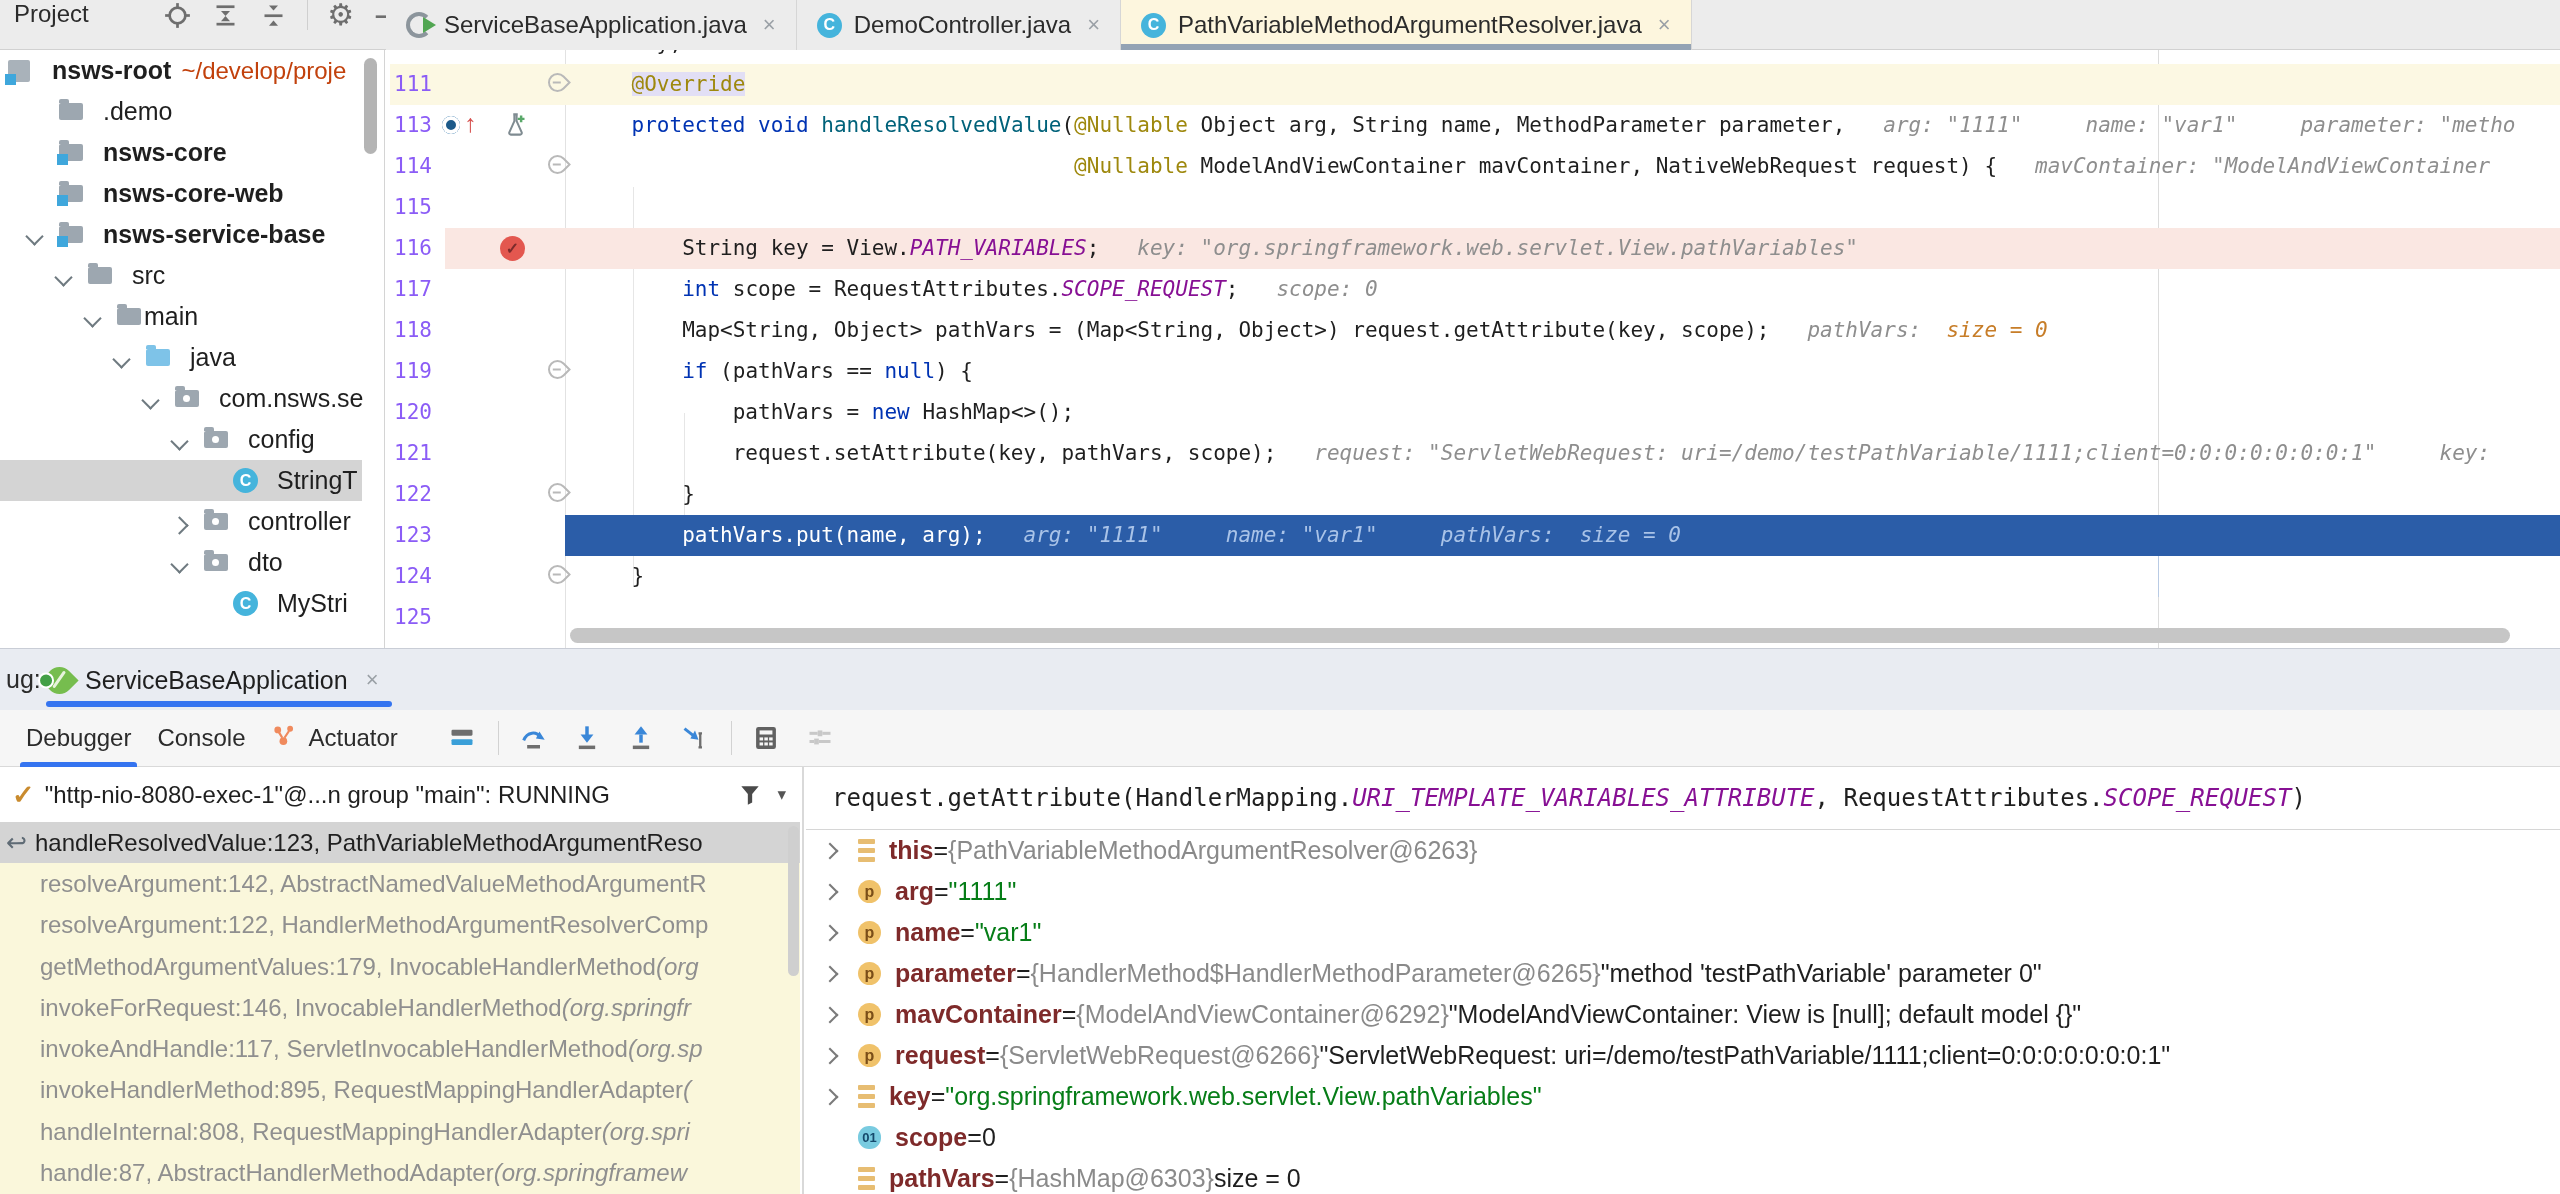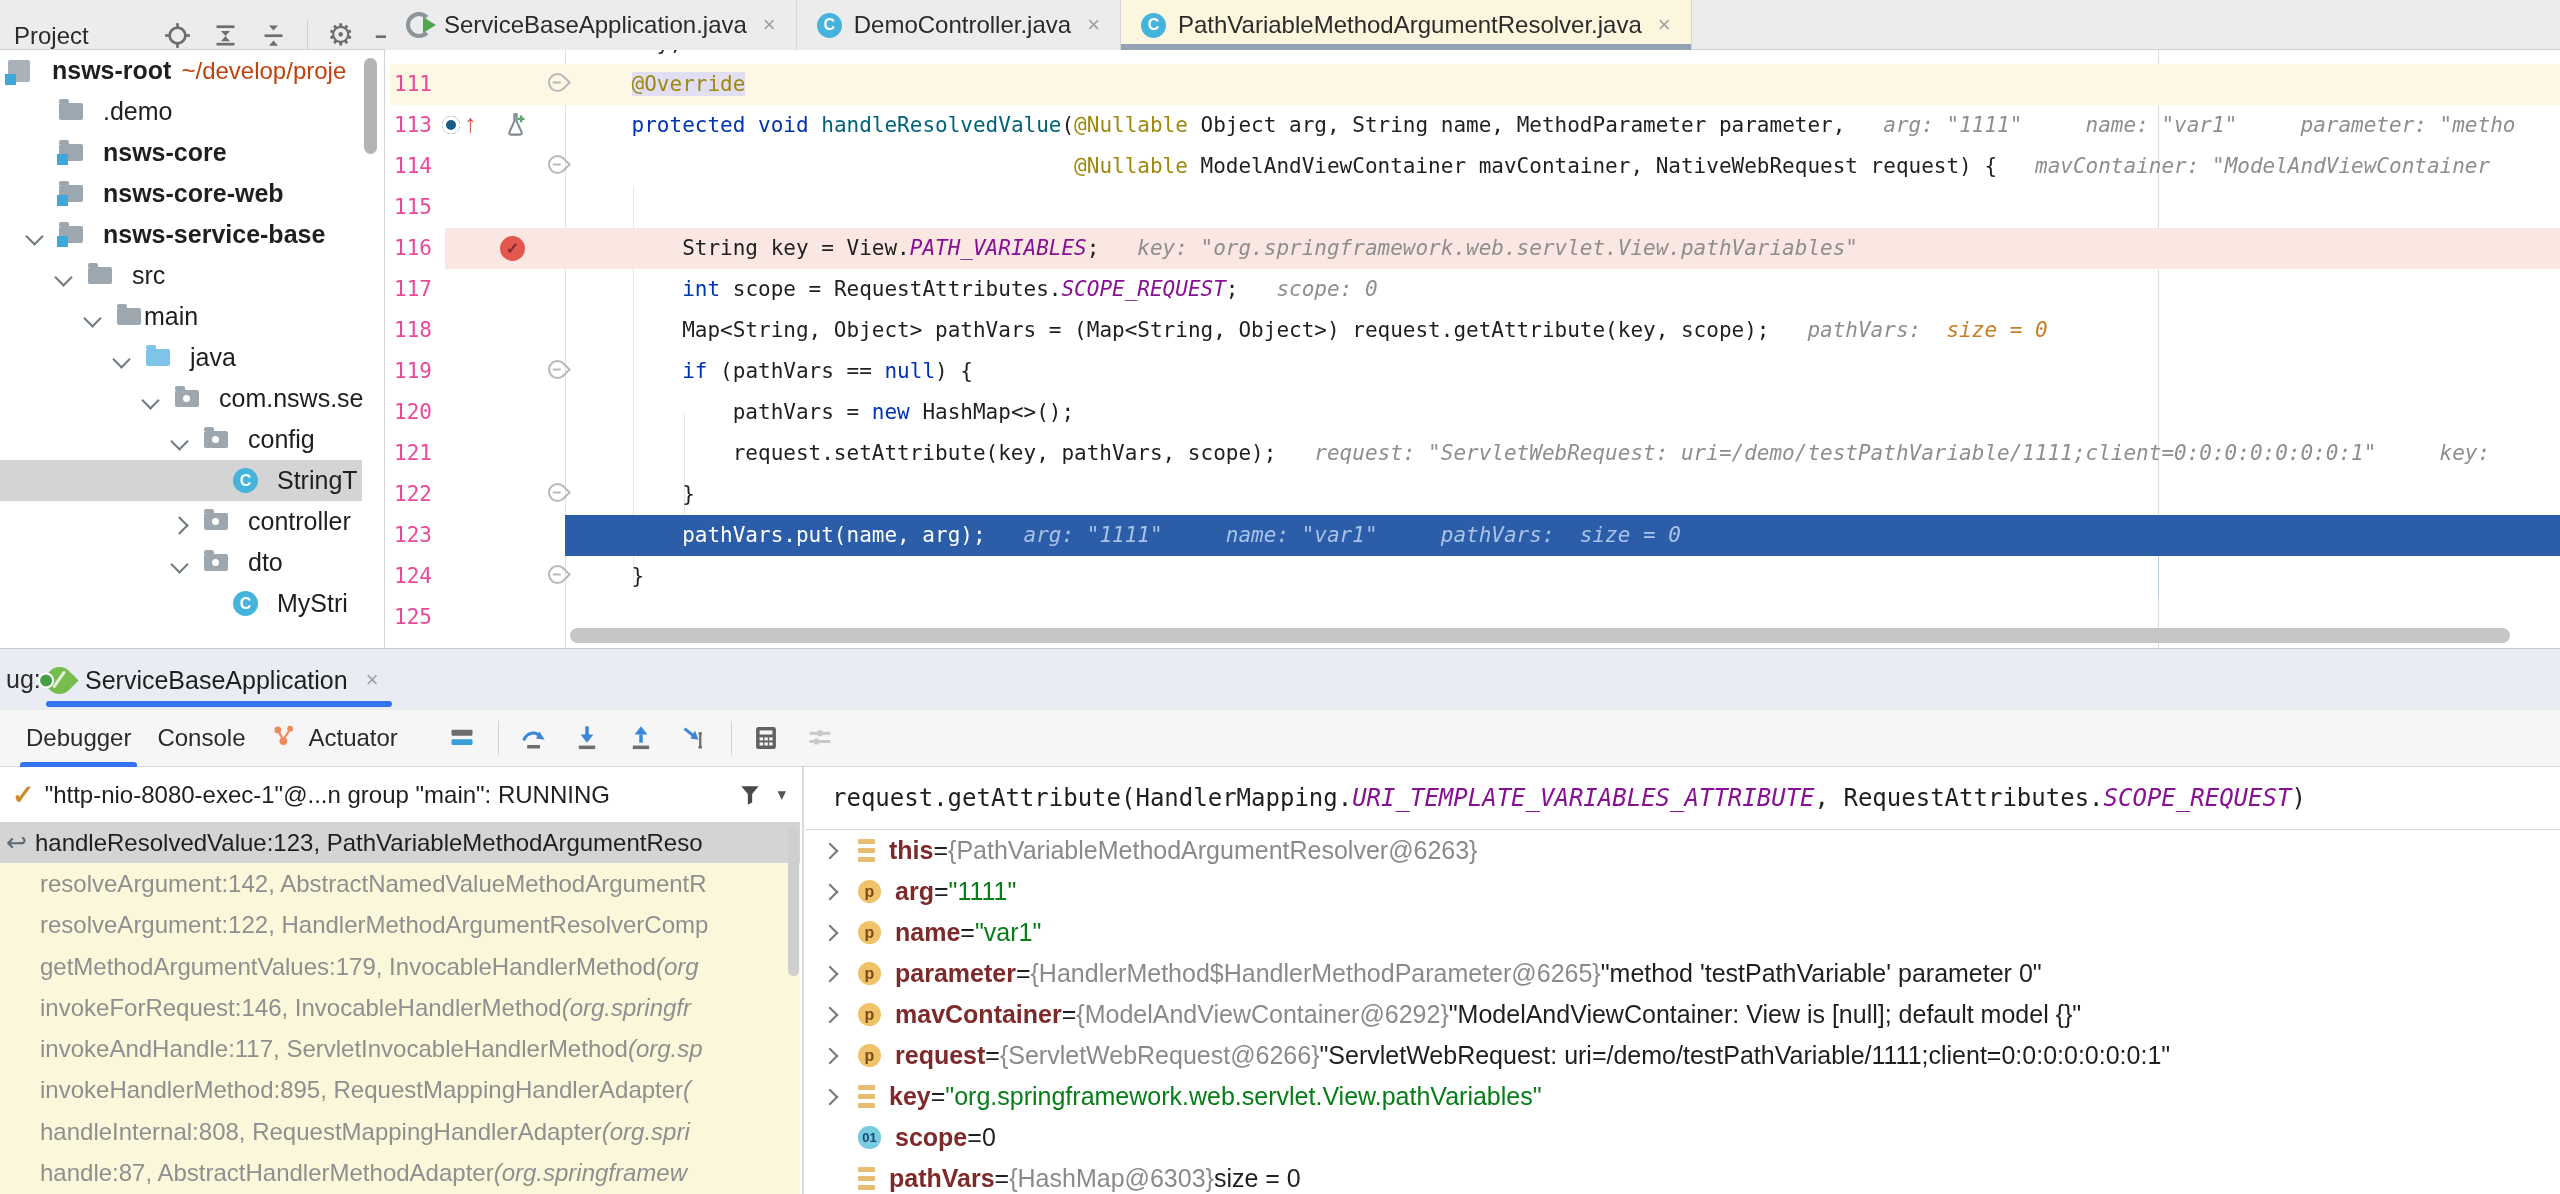--- a/index.html
+++ b/index.html
@@ -1,21 +1,21 @@
 <!DOCTYPE html>
 <html><head>
 <meta charset="utf-8">
 <style>
   html,body{margin:0;padding:0}
   body{width:2560px;height:1194px;position:relative;overflow:hidden;background:#fff;
        font-family:"Liberation Sans",sans-serif;color:#1f1f1f;-webkit-font-smoothing:antialiased}
   .abs{position:absolute}
   
   #topbar{left:0;top:0;width:2560px;height:50px;background:#ececec;border-bottom:1px solid #d1d1d1;box-sizing:border-box}
-  #proj-header{left:0;top:0;width:385px;height:50px;display:flex;align-items:flex-end}
+  #proj-header{left:0;top:0;width:385px;height:50px;display:flex;align-items:flex-start}
   #proj-title{font-size:24px;color:#2b2b2b;margin-left:14px}
   .hicon{width:30px;height:30px;display:flex;align-items:center;justify-content:center;color:#6e6e6e;margin-left:18px}
   .hsep{width:1px;height:30px;background:#cfcfcf;margin-left:18px}
   #tabs{left:386px;top:0;height:50px;display:flex}
   .tab{display:flex;align-items:center;height:50px;padding:0 20px;border-right:1px solid #d6d6d6;background:#ececec;position:relative;font-size:24px;color:#2b2b2b;white-space:nowrap}
   .tab.active{background:#fdf6de}
   .tab.active::after{content:"";position:absolute;left:0;right:0;bottom:0;height:6px;background:#94a3b4}
   .tab .close{margin-left:16px;color:#9aa0a6;font-size:22px}
   .tab .ticon{margin-right:12px}
   
@@ -37,21 +37,21 @@
   .ic-mroot::after{content:"";position:absolute;left:-3px;bottom:-3px;width:11px;height:11px;background:#3fa7dc}
   .ic-class{width:25px;height:25px;border-radius:50%;background:#45b4dc;color:#fff;font-size:16px;font-weight:700;display:flex;align-items:center;justify-content:center}
   #ptree-vscroll{left:364px;top:58px;width:13px;height:96px;border-radius:7px;background:#9b9b9b;opacity:.75}
   #ptree-hscroll{left:4px;top:692px;width:500px;height:11px;border-radius:6px;background:#c3c3c3}
   
   #editor{left:386px;top:50px;width:2174px;height:598px;overflow:hidden;background:#fff}
   .eguide{position:absolute;width:1px;background:#dcdcdc}
   #erows{position:absolute;left:4px;top:-27px;width:2170px}
   .erow{height:41px;position:relative;white-space:pre}
   .erowbg{position:absolute;top:0;bottom:0;right:0}
-  .lnum{position:absolute;left:0;width:42px;text-align:right;font-family:"DejaVu Sans Mono",monospace;font-size:21px;line-height:41px;color:#ec4899}
+  .lnum{position:absolute;left:0;width:42px;text-align:right;font-family:"DejaVu Sans Mono",monospace;font-size:21px;line-height:41px;color:#8b5cf6}
   .ecode{position:absolute;left:191px;font-family:"DejaVu Sans Mono",monospace;font-size:21px;line-height:41px;white-space:pre}
   .kw{color:#0033b3}.ann{color:#9e880d}.mth{color:#00627a}.const{color:#871094;font-style:italic}
   .plain{color:#1f1f1f}.hint{color:#8e8e8e;font-style:italic}.hinto{color:#c77d28;font-style:italic}
   .hintb{color:#a9c3e8;font-style:italic}.cw{color:#fff}
   .annhl{color:#9e880d;background:#e2dff5}.foldg{background:#dfeedb;color:#1f1f1f}
   .pinfold{position:absolute;left:158px;top:9px;width:15px;height:15px;border:2px solid #b9b9b9;border-radius:50% 50% 0 50%;transform:rotate(-45deg)}
   .pinfold::after{content:"";position:absolute;left:3px;top:5.5px;width:8px;height:2px;background:#b9b9b9;transform:rotate(45deg)}
   .mk-bp{position:absolute;left:110px;top:8px;width:25px;height:25px;border-radius:50%;background:#e3574f;color:#7c2b2b;font-size:16px;font-weight:700;display:flex;align-items:center;justify-content:center}
   .mk-ov{position:absolute;left:52px;top:11px;width:18px;height:18px;border-radius:50%;background:#4a9fde;box-shadow:inset 0 0 0 4px #fff, inset 0 0 0 9px #1c5a8a}
   .mk-ovarrow{position:absolute;left:74px;top:4px;color:#d6504e;font-size:25px;font-weight:700}

